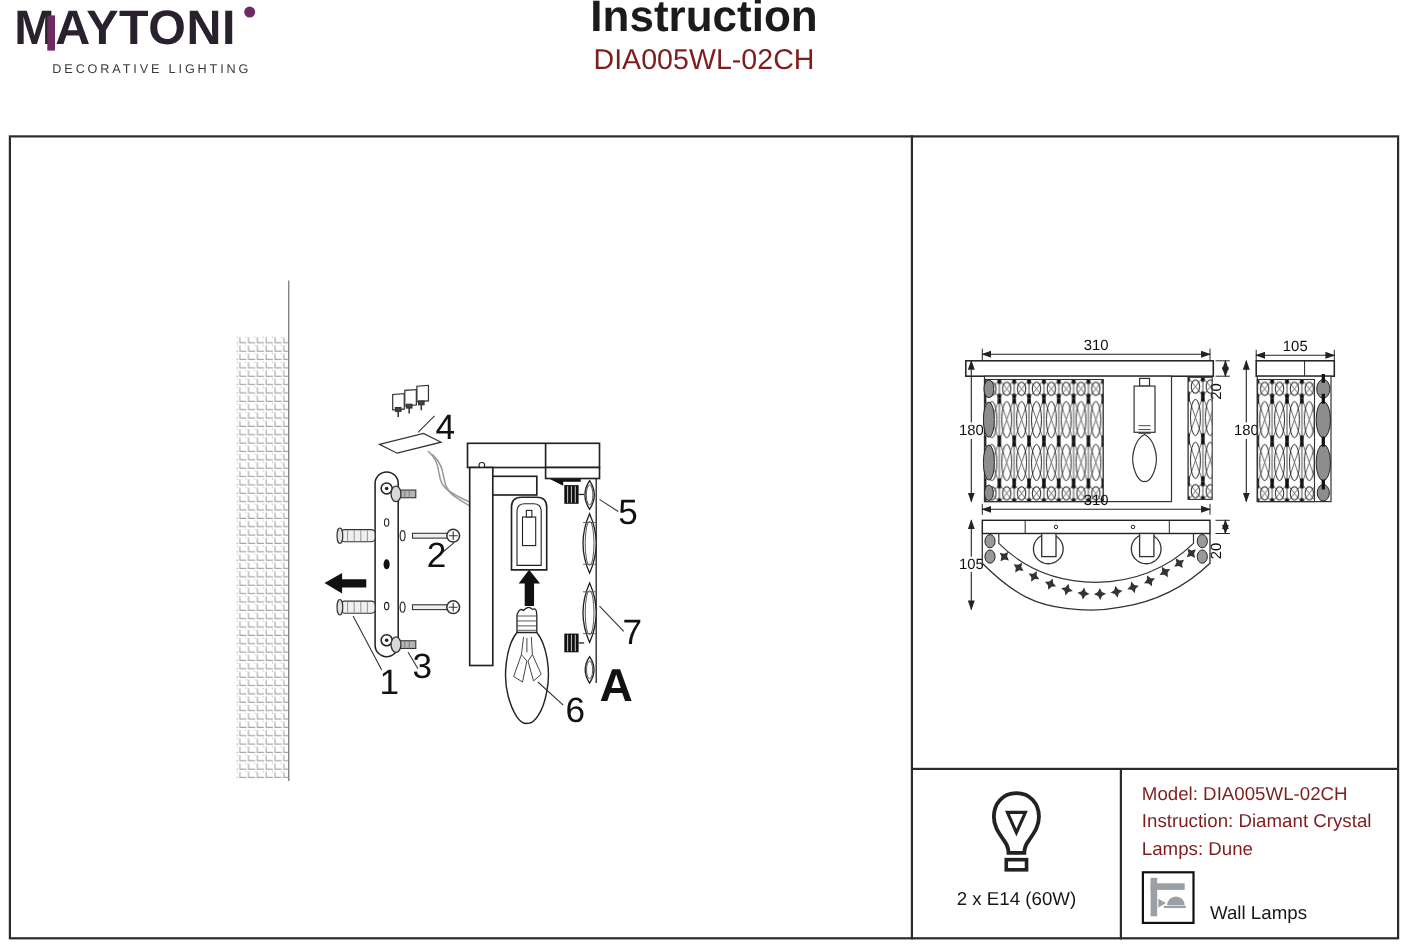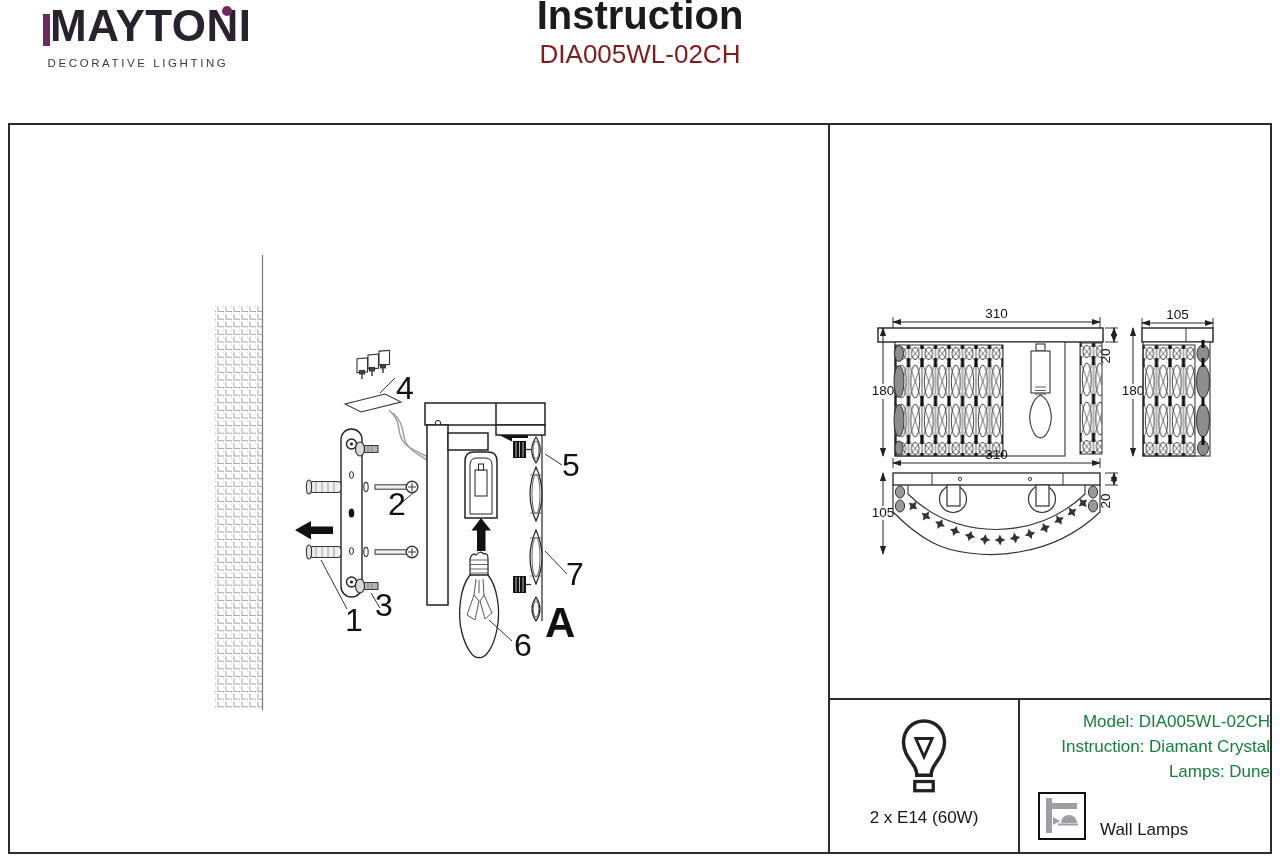--- a/index.html
+++ b/index.html
@@ -1,41 +1,41 @@
 <!DOCTYPE html>
 <html><head>
 <meta charset="utf-8">
 <style>
   html,body{margin:0;padding:0;background:#fff;}
   .page{position:relative;width:1280px;height:863px;background:#fff;overflow:hidden;
         font-family:"Liberation Sans",sans-serif;color:#1d1d1f;}
   
   .logo{position:absolute;left:13px;top:4px;width:240px;height:70px;}
-  .brand{font-size:44px;font-weight:bold;letter-spacing:.5px;color:#29222e;line-height:1.0;margin-left:37px;}
+  .brand{font-size:44px;font-weight:bold;letter-spacing:.5px;color:#29222e;line-height:1.0;}
   .m-bar{position:absolute;left:30px;top:10px;width:7px;height:32px;background:#6e2b62;}
   .i-dot{position:absolute;left:209px;top:2px;width:10px;height:10px;border-radius:50%;background:#6e2b62;}
   .tagline{position:absolute;left:13px;top:53px;width:224px;text-align:center;
            font-size:11.5px;letter-spacing:2.6px;color:#3a3a3a;}
   .titleblock{position:absolute;left:400px;top:-6px;width:480px;text-align:center;}
   .title{font-size:40px;font-weight:bold;color:#1b1b1b;line-height:1.05;}
   .subtitle{font-size:26px;color:#7f1d1d;margin-top:3px;}
   
   .mainbox{position:absolute;left:8px;top:123px;width:1264px;height:731px;
            border:2px solid #2b2b2b;box-sizing:border-box;}
   .vdivider{position:absolute;left:828px;top:123px;width:2px;height:731px;background:#2b2b2b;}
   .leftsvg{position:absolute;left:9px;top:123px;}
   .rightsvg{position:absolute;left:829px;top:123px;}
   
   .spec{position:absolute;left:830px;top:698px;width:440px;height:154px;
         border-top:2px solid #2b2b2b;display:flex;}
   .spec-cell-bulb{width:190px;border-right:2px solid #2b2b2b;display:flex;flex-direction:column;
                   align-items:center;justify-content:flex-start;padding-top:18px;box-sizing:border-box;}
   .bulb-label{font-size:17px;margin-top:6px;color:#161616;}
   .spec-cell-info{flex:1;padding:13px 0 0 18px;box-sizing:border-box;}
-  .spec-line{font-size:17px;color:#15803d;margin-bottom:7px;line-height:1.05;text-align:right;}
+  .spec-line{font-size:17px;color:#7f1d1d;margin-bottom:7px;line-height:1.05;}
   .cat-row{display:flex;align-items:flex-end;margin-top:11px;}
   .cat-box{width:48px;height:48px;border:2px solid #111;box-sizing:border-box;
            display:flex;align-items:center;justify-content:center;}
   .cat-label{font-size:17px;color:#161616;margin-left:14px;}
   
   svg text{font-family:"Liberation Sans",sans-serif;fill:#111;}
   .dim{font-size:13.5px;}
   .pn{font-size:32px;}
   .pA{font-size:42px;font-weight:bold;}
 </style>

